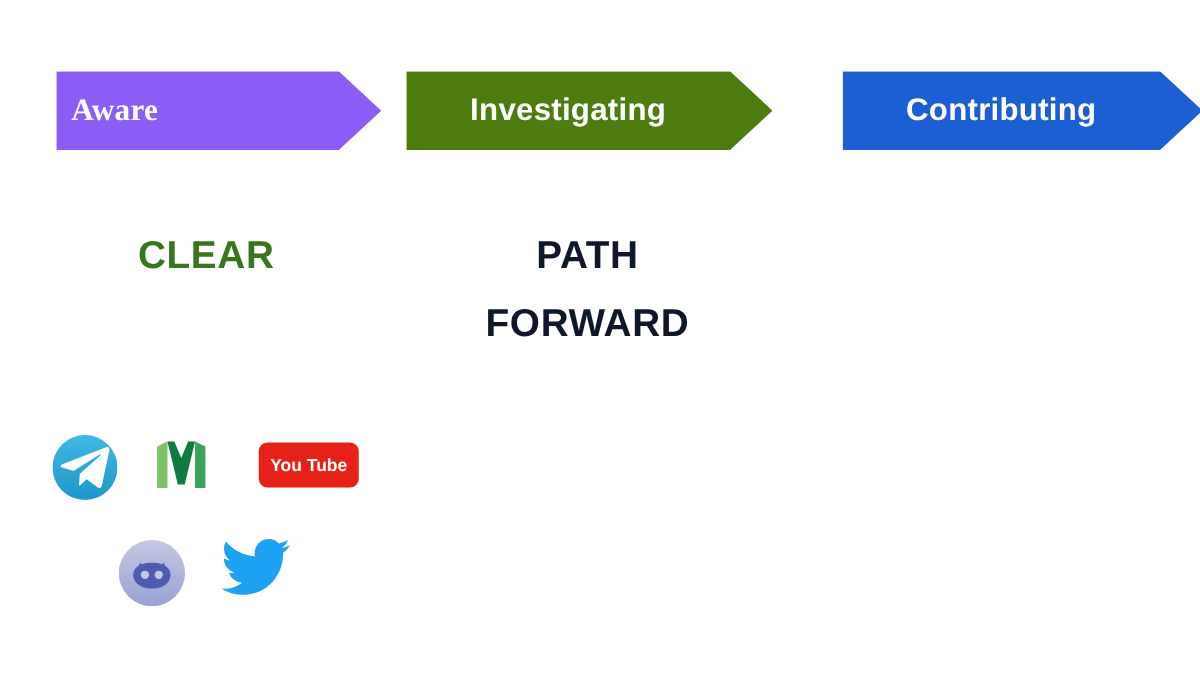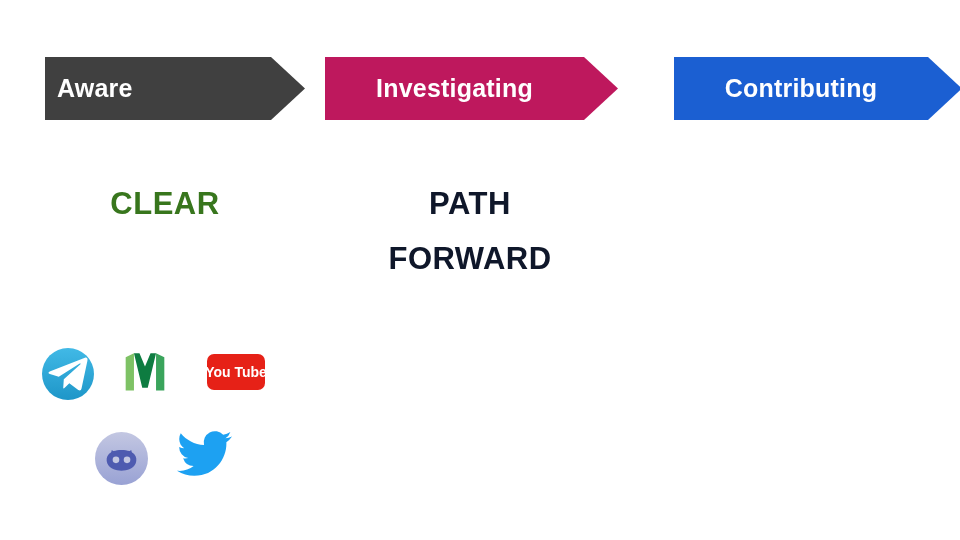--- a/index.html
+++ b/index.html
@@ -21,37 +21,37 @@
     text-align:center;letter-spacing:0.5px;
   }
   .heading-1{left:55px;width:220px;}
   .heading-2{left:350px;width:240px;}
   .heading span{display:block;}
   .icon{position:absolute;}
   .icon svg{width:100%;height:100%;display:block;}
   .icon-telegram{left:42px;top:348px;width:52px;height:52px;}
   .icon-medium{left:122px;top:349px;width:46px;height:46px;}
   .icon-youtube{
-    left:207px;top:354px;width:58px;height:36px;background:#e62117;border-radius:7px;
+    left:207px;top:354px;width:80px;height:36px;background:#e62117;border-radius:7px;
     color:#ffffff;display:flex;align-items:center;justify-content:center;
     font-weight:bold;font-size:14px;letter-spacing:0px;white-space:nowrap;
   }
   .icon-discord{left:95px;top:432px;width:53px;height:53px;}
   .icon-twitter{left:177px;top:426px;width:55px;height:55px;}
 </style>
 </head>
 <body>
 
 <div class="slide">
 
-  <div class="arrow arrow-1" style="background-color: #404040;">
+  <div class="arrow arrow-1" style="background-color: #8b5cf6; font-family: Liberation Serif, serif;">
     <span>Aware</span>
   </div>
 
-  <div class="arrow arrow-2" style="background-color: #be185d;">
+  <div class="arrow arrow-2" style="background-color: #4d7c0f;">
     <span>Investigating</span>
   </div>
 
   <div class="arrow arrow-3" style="background-color: rgb(27, 95, 210);">
     <span>Contributing</span>
   </div>
 
   <div class="heading heading-1" style="color: rgb(56, 118, 29);">
     <span>CLEAR</span>
   </div>

